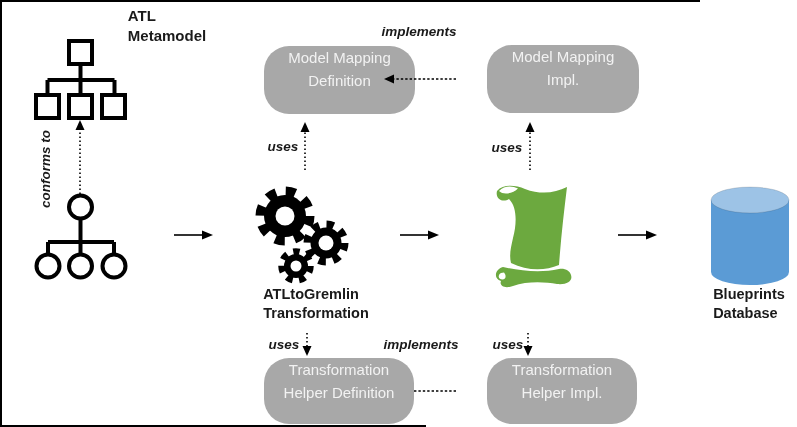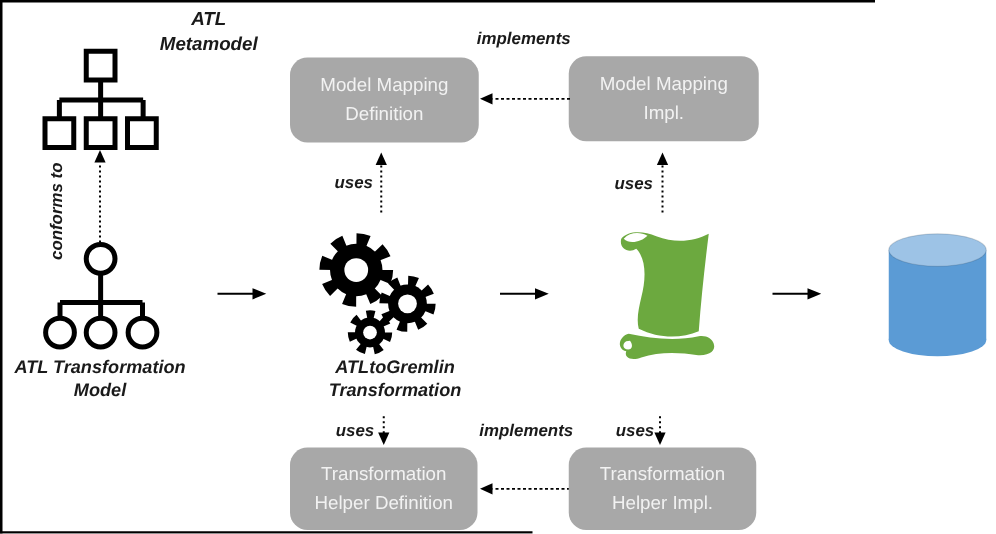--- a/index.html
+++ b/index.html
@@ -4,31 +4,31 @@
 <style>
   html,body{margin:0;padding:0;background:#fff;}
   #stage{
     position:relative;width:797px;height:427px;background:#ffffff;overflow:hidden;
     font-family:"Liberation Sans", sans-serif;
   }
   .frame{position:absolute;background:#000;}
   .abs{position:absolute;}
   .node-label{
     position:absolute;transform:translateX(-50%);
-    font-style:italic;font-weight:bold;font-size:14.5px;line-height:1.32;
-    color:#1a1a1a;text-align:center;white-space:pre-line;
+    font-weight:bold;font-size:14.5px;line-height:1.32;
+    color:#1a1a1a;text-align:left;white-space:pre-line;
   }
   .edge-label{
     position:absolute;transform:translate(-50%,-50%);
     font-style:italic;font-weight:bold;font-size:13.5px;color:#1a1a1a;white-space:nowrap;
   }
   .edge-label.rot{transform:translate(-50%,-50%) rotate(-90deg);}
   .gbox{
-    position:absolute;border-radius:14px;background:var(--box-gray,#a8a8a8);
-    display:flex;align-items:center;justify-content:center;text-align:center;
+    position:absolute;border-radius:25px;background:var(--box-gray,#a8a8a8);
+    display:flex;justify-content:center;text-align:center;margin-left:32px;
   }
   .gbox span{
     color:var(--box-text,#f2f2f2);font-size:15px;line-height:1.55;white-space:pre-line;
   }
   svg{display:block;overflow:visible;}
 </style>
 </head>
 <body>
 
 <div id="stage">
@@ -66,22 +66,20 @@
       <line x1="20" y1="53" x2="86" y2="53"></line>
       <line x1="20" y1="53" x2="20" y2="65.5"></line>
       <line x1="86" y1="53" x2="86" y2="65.5"></line>
       <circle cx="52.5" cy="18" r="11.5" fill="#fff"></circle>
       <circle cx="20" cy="77" r="11.5" fill="#fff"></circle>
       <circle cx="52.5" cy="77" r="11.5" fill="#fff"></circle>
       <circle cx="86" cy="77" r="11.5" fill="#fff"></circle>
     </g>
   </svg>
 
-  <div class="node-label" style="left:80px;top:285px;">ATL Transformation
-Model</div>
 
   <svg class="abs" style="left:172px;top:227px;" width="42" height="16" viewBox="0 0 42 16">
     <line x1="2" y1="8" x2="31" y2="8" stroke="#000" stroke-width="1.6"></line>
     <polygon points="41,8 30,3.5 30,12.5" fill="#000"></polygon>
   </svg>
   <svg class="abs" style="left:398px;top:227px;" width="42" height="16" viewBox="0 0 42 16">
     <line x1="2" y1="8" x2="31" y2="8" stroke="#000" stroke-width="1.6"></line>
     <polygon points="41,8 30,3.5 30,12.5" fill="#000"></polygon>
   </svg>
   <svg class="abs" style="left:616px;top:227px;" width="42" height="16" viewBox="0 0 42 16">
@@ -159,20 +157,22 @@
     <path fill="#fff" d="M 14 90 C 10.5 92 11 96.5 15.5 96.5 C 19 96.5 19.5 92.5 17 89.5 Z"></path>
   </svg>
 
 
   <svg class="abs" style="left:709px;top:185px;" width="82" height="102" viewBox="0 0 82 102">
     <ellipse cx="41" cy="87" rx="39" ry="13" style="fill:var(--cylinder-blue,#5B9BD5)"></ellipse>
     <rect x="2" y="15" width="78" height="72" style="fill:var(--cylinder-blue,#5B9BD5)"></rect>
     <ellipse cx="41" cy="15" rx="39" ry="13" style="fill:var(--cylinder-top-blue,#9DC3E6)" stroke="rgba(0,0,0,0.12)" stroke-width="1"></ellipse>
   </svg>
 
+  <div class="node-label" style="left:749px;top:285px;">Blueprints
+Database</div>
 
   <div class="edge-label" style="left:284px;top:344px;">uses</div>
   <svg class="abs" style="left:299px;top:331px;" width="16" height="26" viewBox="0 0 16 26">
     <line x1="8" y1="2" x2="8" y2="16" stroke="#000" stroke-width="1.6" stroke-dasharray="1.6 2.4"></line>
     <polygon points="8,25 3.5,15 12.5,15" fill="#000"></polygon>
   </svg>
 
   <div class="edge-label" style="left:421px;top:344px;">implements</div>
   <svg class="abs" style="left:384px;top:383px;" width="74" height="16" viewBox="0 0 74 16">
     <line x1="72" y1="8" x2="10" y2="8" stroke="#000" stroke-width="1.4" stroke-dasharray="2.4 2"></line>

